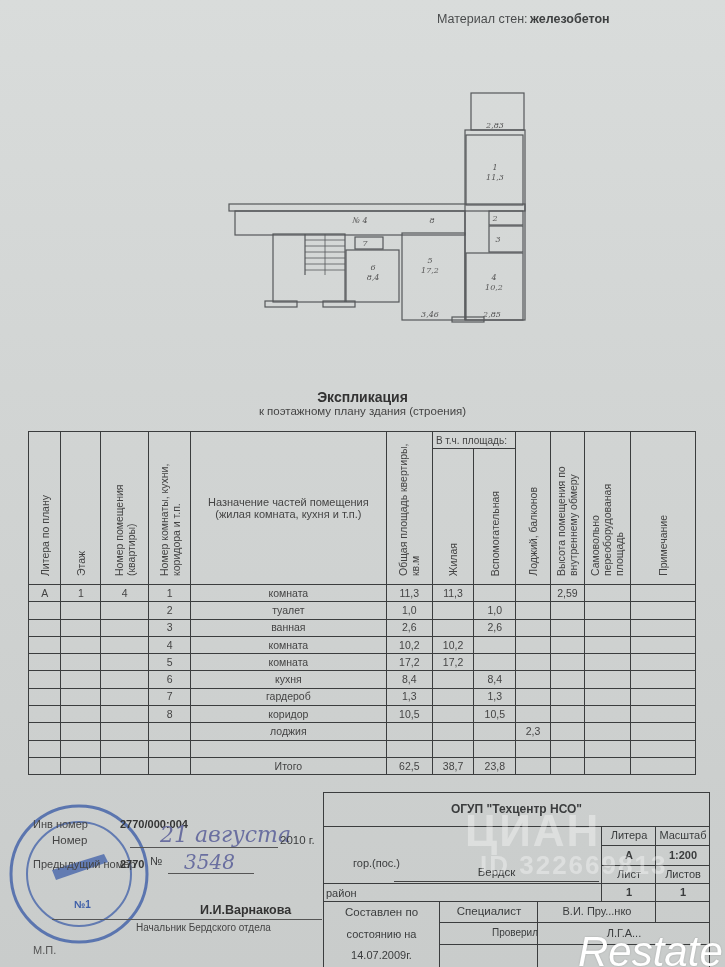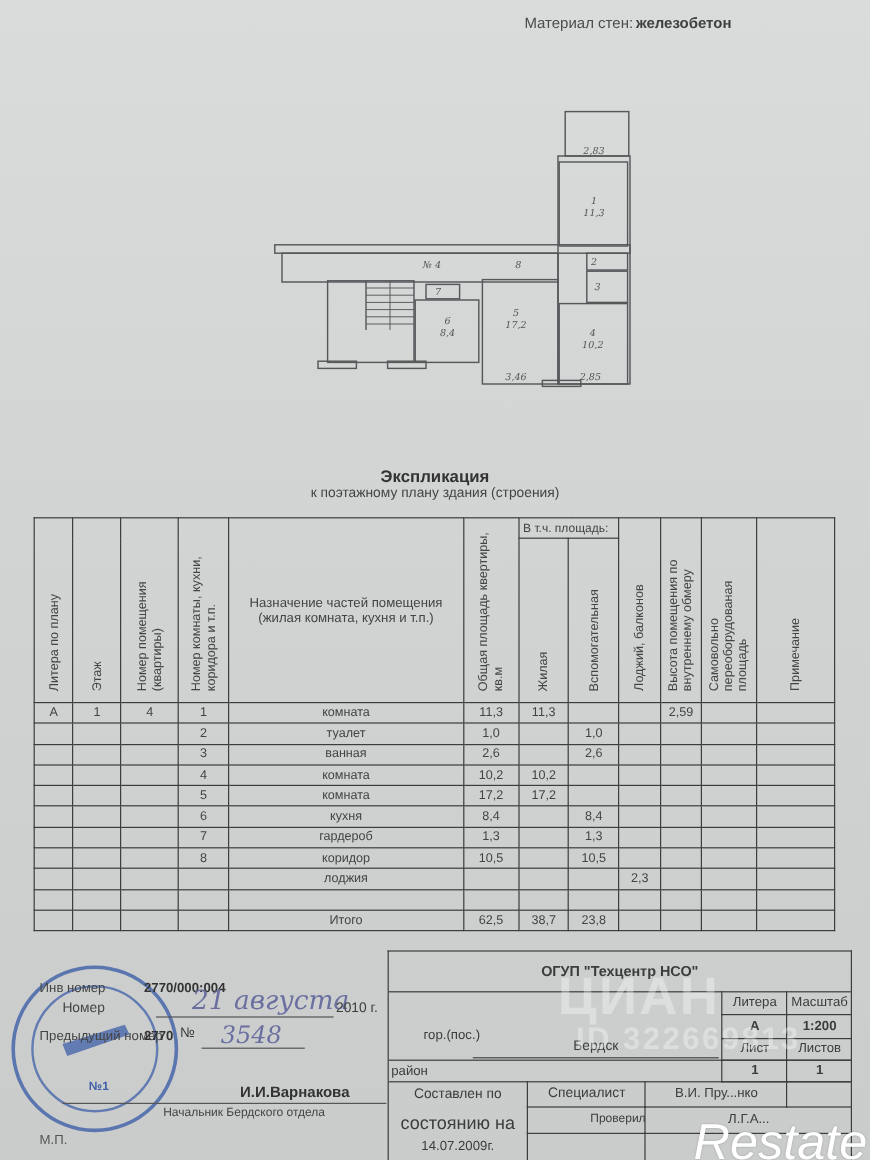--- a/index.html
+++ b/index.html
@@ -352,21 +352,21 @@
   <div class="abs" style="left:70px;top:88px;width:205px;border-bottom:1px solid #444;"></div>
   <div class="abs" style="left:70px;top:73px;width:205px;text-align:center;font-size:11.5px;">Бердск</div>
   <div class="cell" style="left:277px;top:72px;width:54px;height:18px;line-height:18px;">Лист</div>
   <div class="cell" style="left:331px;top:72px;width:54px;height:18px;line-height:18px;">Листов</div>
   <div class="hline" style="left:0;top:90px;width:385px;"></div>
   <div class="abs" style="left:2px;top:94px;">район</div>
   <div class="cell" style="left:277px;top:90px;width:54px;height:18px;line-height:18px;font-weight:bold;">1</div>
   <div class="cell" style="left:331px;top:90px;width:54px;height:18px;line-height:18px;font-weight:bold;">1</div>
   <div class="hline" style="left:0;top:108px;width:385px;"></div>
   <div class="abs" style="left:0;top:113px;width:115px;text-align:center;font-size:11.5px;">Составлен по</div>
-  <div class="abs" style="left:0;top:135px;width:115px;text-align:center;font-size:15px;">состоянию на</div>
+  <div class="abs" style="left:0;top:135px;width:115px;text-align:center;font-size:11px;">состоянию на</div>
   <div class="abs" style="left:0;top:156px;width:115px;text-align:center;font-size:11px;">14.07.2009г.</div>
   <div class="cell" style="left:115px;top:108px;width:98px;height:21px;line-height:21px;font-size:11.5px;">Специалист</div>
   <div class="cell" style="left:213px;top:108px;width:118px;height:21px;line-height:21px;">В.И. Пру...нко</div>
   <div class="cell" style="left:331px;top:108px;width:54px;height:21px;"></div>
   <div class="cell" style="left:115px;top:129px;width:98px;height:22px;line-height:22px;font-size:10px;text-align:right;">Проверил</div>
   <div class="cell" style="left:213px;top:129px;width:172px;height:22px;line-height:22px;">Л.Г.А...</div>
   <div class="cell" style="left:115px;top:151px;width:98px;height:24px;border-bottom:none;"></div>
   <div class="cell" style="left:213px;top:151px;width:172px;height:24px;border-bottom:none;"></div>
 </div>
 

